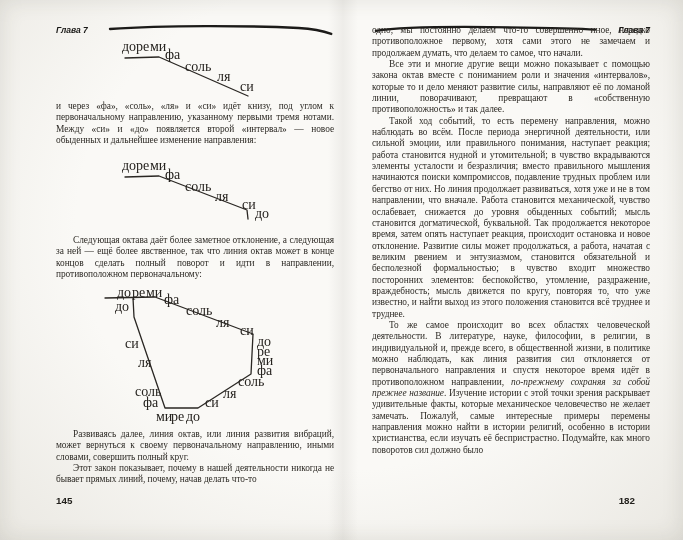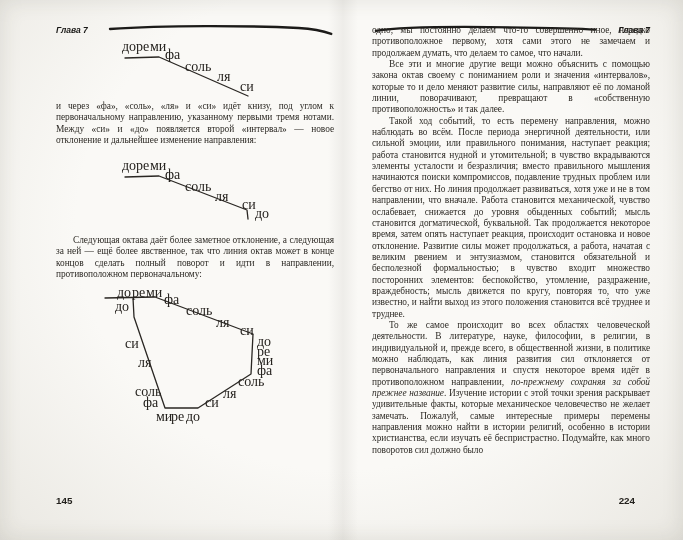--- a/index.html
+++ b/index.html
@@ -75,21 +75,21 @@
     <span class="nl" style="left:4px;top:6px;">до</span>
     <span class="nl" style="left:18px;top:6px;">ре</span>
     <span class="nl" style="left:32px;top:6px;">ми</span>
     <span class="nl" style="left:47px;top:14px;">фа</span>
     <span class="nl" style="left:67px;top:26px;">соль</span>
     <span class="nl" style="left:99px;top:36px;">ля</span>
     <span class="nl" style="left:122px;top:46px;">си</span>
   </div>
 
   <div class="para-block" style="top:101px;">
-      <p class="para"><span>и через «фа», «соль», «ля» и «си» идёт книзу, под углом к первоначальному направлению, указанному первыми тремя нотами. Между «си» и «до» появляется второй «интервал» — новое отклонение и дальнейшее изменение направления:</span></p>
+      <p class="para"><span>и через «фа», «соль», «ля» и «си» идёт книзу, под углом к первоначальному направлению, указанному первыми тремя нотами. Между «си» и «до» появляется второй «интервал» — новое обыденных и дальнейшее изменение направления:</span></p>
     </div>
 
   <div class="diagram" style="left:92px;top:156px;width:172px;height:68px;">
     <svg width="172" height="68" viewBox="0 0 172 68">
       <polyline class="ln" points="7,21 41,20 129,54 130,63"></polyline>
     </svg>
     <span class="nl" style="left:4px;top:5px;">до</span>
     <span class="nl" style="left:18px;top:5px;">ре</span>
     <span class="nl" style="left:32px;top:5px;">ми</span>
     <span class="nl" style="left:47px;top:14px;">фа</span>
@@ -125,35 +125,37 @@
     <span class="nl" style="left:54px;top:126px;">ми</span>
     <span class="nl" style="left:69px;top:126px;">ре</span>
     <span class="nl" style="left:84px;top:126px;">до</span>
     <span class="nl" style="left:23px;top:53px;">си</span>
     <span class="nl" style="left:36px;top:72px;">ля</span>
     <span class="nl" style="left:33px;top:101px;">соль</span>
     <span class="nl" style="left:41px;top:112px;">фа</span>
   </div>
 
   <div class="para-block" style="top:429px;">
+      <p class="para indent"><span>Развиваясь далее, линия октав, или линия развития вибраций, может вернуться к своему первоначальному направлению, иными словами, совершить полный круг.</span></p>
+      <p class="para indent"><span>Этот закон показывает, почему в нашей деятельности никогда не бывает прямых линий, почему, начав делать что-то</span></p>
     </div>
 
   <div class="pagenum l">145</div>
 </div>
 
 <div class="page right">
 
   <div class="hdr">
     <svg width="232" height="14" viewBox="0 0 232 14">
       <path class="rule" d="M4,8 C22,5 70,3.5 120,4 C175,4.5 215,5.5 229,6.5" stroke-width="2.3"></path>
     </svg>
     <span class="chap">Глава 7</span>
   </div>
 
   <div class="para-block" style="top:25px;">
       <p class="para"><span>одно, мы постоянно делаем что-то совершенно иное, нередко противоположное первому, хотя сами этого не замечаем и продолжаем думать, что делаем то самое, что начали.</span></p>
-      <p class="para indent"><span>Все эти и многие другие вещи можно объяснить с помощью закона октав своему с пониманием роли и значения «интервалов», которые то и дело меняют развитие силы, направляют её по ломаной линии, поворачивают, превращают в «собственную противоположность» и так далее.</span></p>
+      <p class="para indent"><span>Все эти и многие другие вещи можно показывает с помощью закона октав вместе с пониманием роли и значения «интервалов», которые то и дело меняют развитие силы, направляют её по ломаной линии, поворачивают, превращают в «собственную противоположность» и так далее.</span></p>
       <p class="para indent"><span>Такой ход событий, то есть перемену направления, можно наблюдать во всём. После периода энергичной деятельности, или сильной эмоции, или правильного понимания, наступает реакция; работа становится нудной и утомительной; в чувство вкрадываются элементы усталости и безразличия; вместо правильного мышления начинаются поиски компромиссов, подавление трудных проблем или бегство от них. Но линия продолжает развиваться, хотя уже и не в том направлении, что вначале. Работа становится механической, чувство ослабевает, снижается до уровня обыденных событий; мысль становится догматической, буквальной. Так продолжается некоторое время, затем опять наступает реакция, происходит остановка и новое отклонение. Развитие силы может продолжаться, а работа, начатая с великим рвением и энтузиазмом, становится обязательной и бесполезной формальностью; в чувство входит множество посторонних элементов: беспокойство, утомление, раздражение, враждебность; мысль движется по кругу, повторяя то, что уже известно, и найти выход из этого положения становится всё труднее и труднее.</span></p>
       <p class="para indent"><span>То же самое происходит во всех областях человеческой деятельности. В литературе, науке, философии, в религии, в индивидуальной и, прежде всего, в общественной жизни, в политике можно наблюдать, как линия развития сил отклоняется от первоначального направления и спустя некоторое время идёт в противоположном направлении, </span><span style="font-style: italic;">по-прежнему сохраняя за собой прежнее название</span><span>. Изучение истории с этой точки зрения раскрывает удивительные факты, которые механическое человечество не желает замечать. Пожалуй, самые интересные примеры перемены направления можно найти в истории религий, особенно в истории христианства, если изучать её беспристрастно. Подумайте, как много поворотов сил должно было</span></p>
     </div>
 
-  <div class="pagenum r">224</div>
+  <div class="pagenum r">182</div>
 </div>
 
 </body></html>

